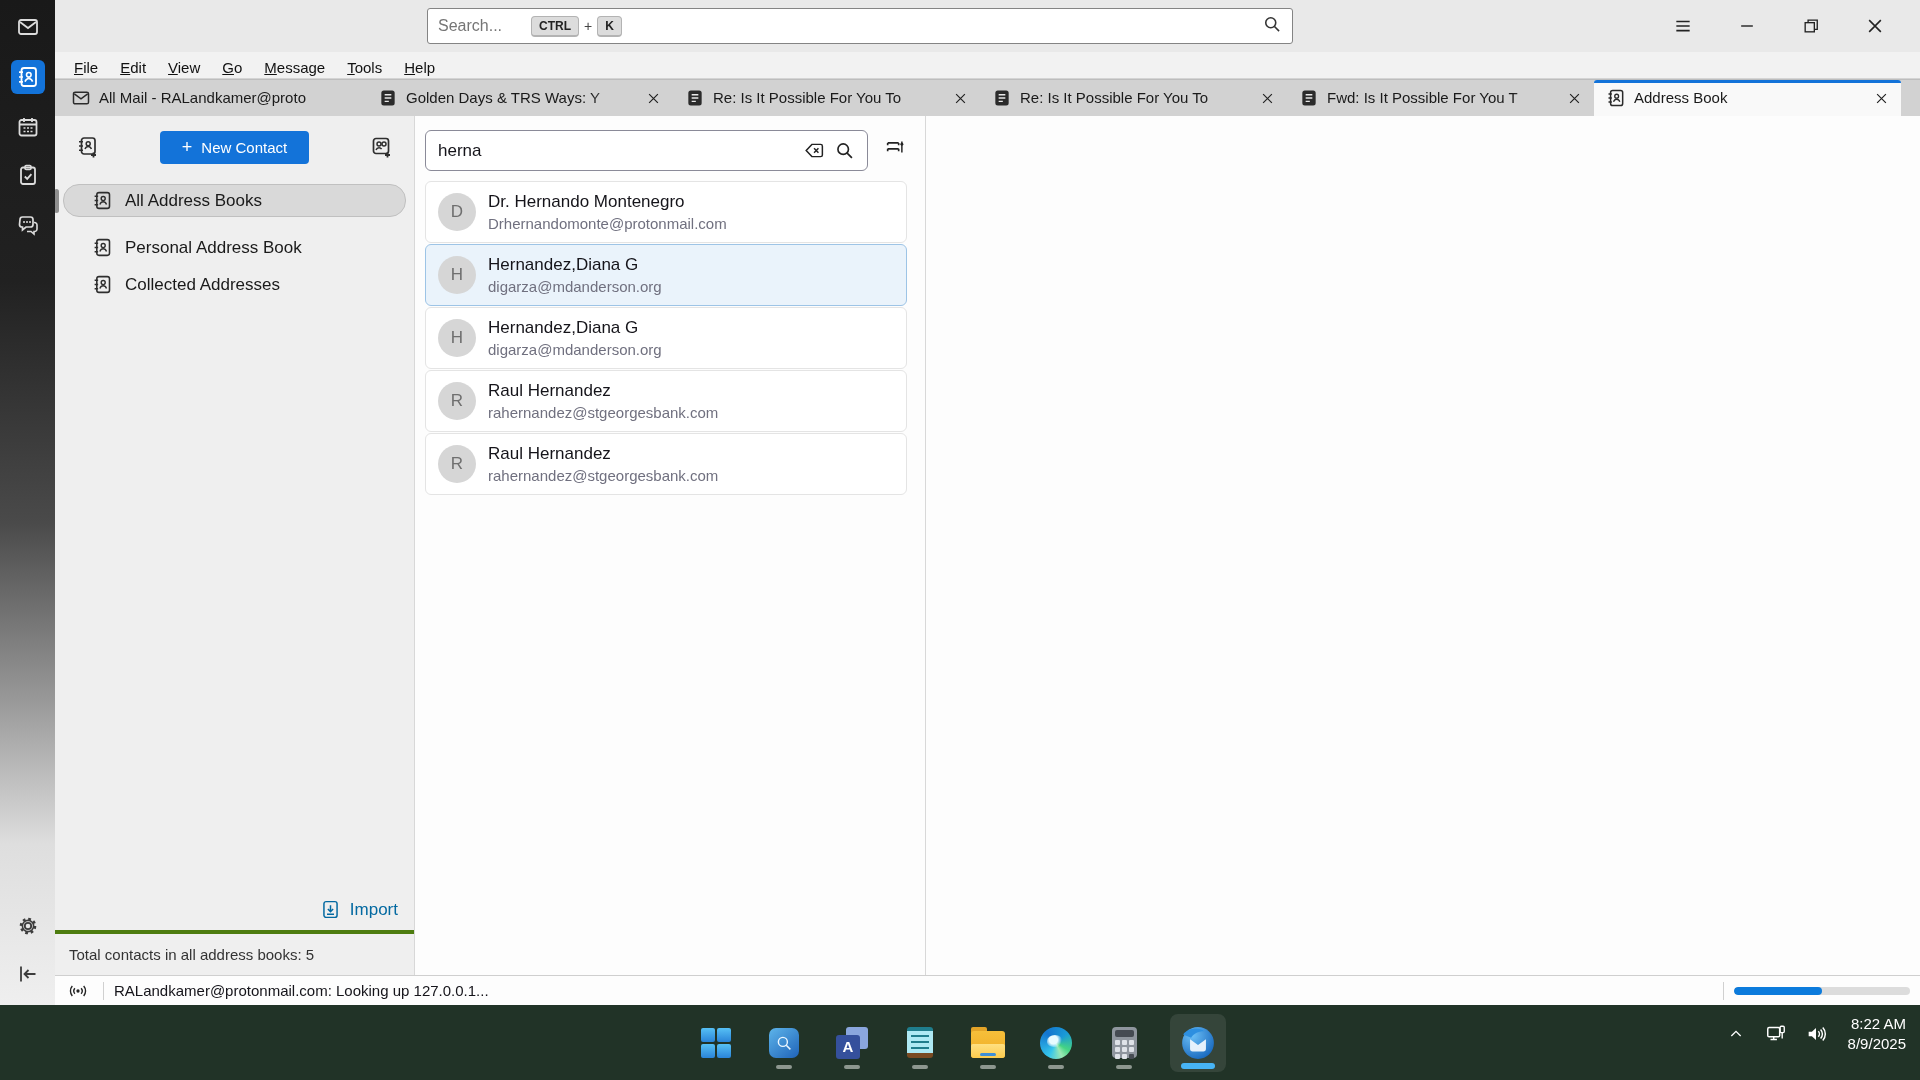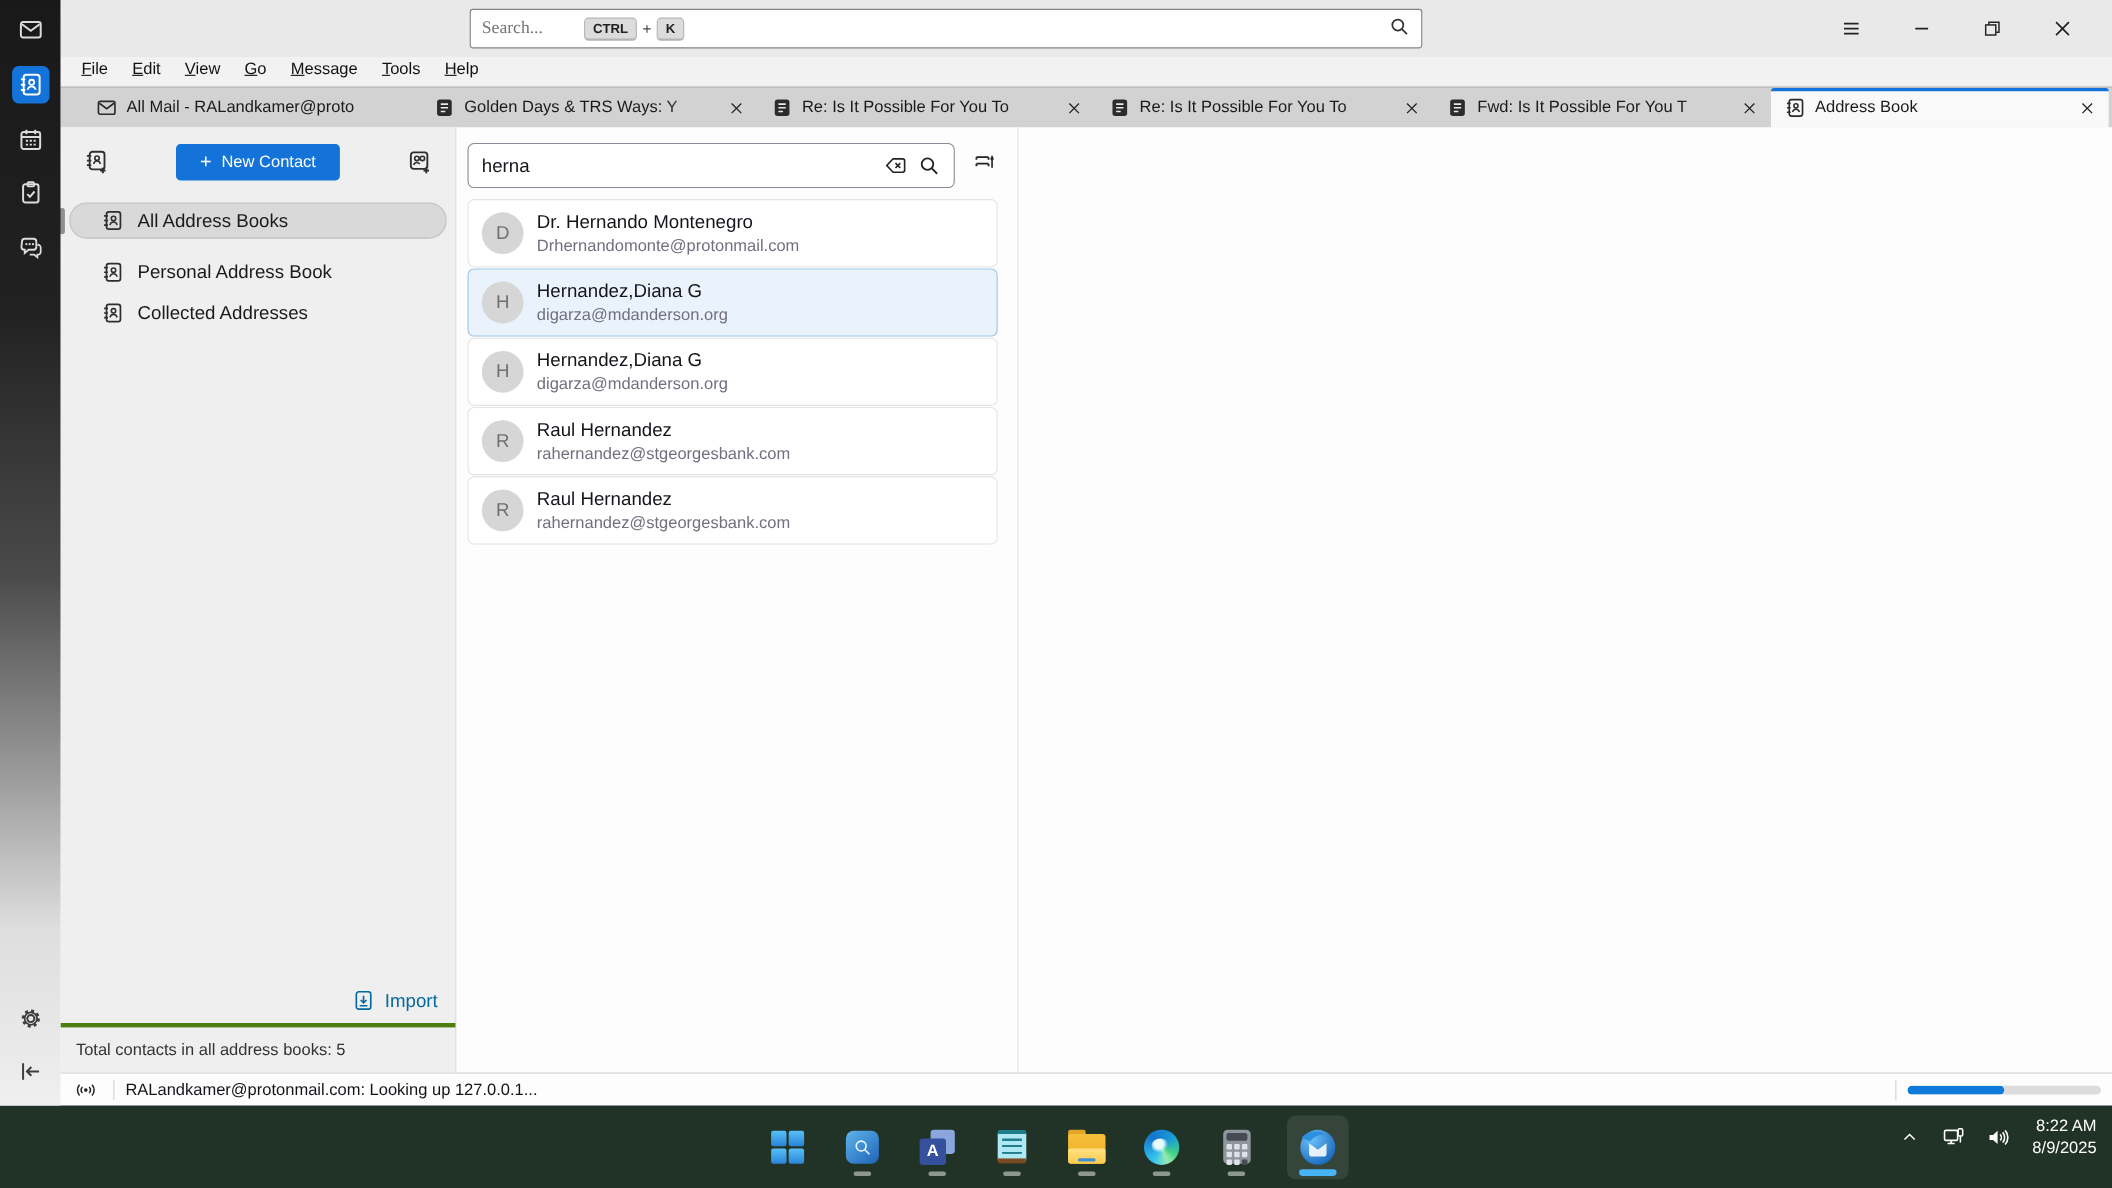--- a/index.html
+++ b/index.html
@@ -20,38 +20,38 @@
   .space-btn.dark { color:#3d3d3d; margin-bottom:14px; }
 
   
   .win { position:absolute; left:55px; top:0; width:1865px; height:1005px; display:flex; flex-direction:column; }
 
   
   .titlebar { position:relative; height:52px; background:#e9e9e9; flex:0 0 52px; }
   .tb-search { position:absolute; left:372px; top:8px; width:866px; height:36px; background:#fff;
     border:1px solid #848484; border-radius:3px; display:flex; align-items:center; padding:0 10px; }
   .tb-search input { flex:0 0 auto; width:90px; border:none; outline:none; font-size:16px; color:#555;
-    font-family:Liberation Serif, serif; background:transparent; }
+    font-family:Liberation Sans, sans-serif; background:transparent; }
   .key { background:#dcdcdc; border:1px solid #b3b3b3; border-bottom-width:2px; border-radius:4px;
     font-size:12px; font-weight:bold; color:#222; padding:2px 7px; margin:0 3px; }
   .tb-plus { color:#444; font-size:14px; margin:0 2px; }
   .tb-search .mag { margin-left:auto; color:#333; }
   .winctl { position:absolute; right:0; top:0; height:52px; display:flex; align-items:center; gap:30px; padding-right:28px; }
   .winctl .wbtn { width:34px; height:34px; display:flex; align-items:center; justify-content:center; color:#222; }
   .winctl svg { width:20px; height:20px; }
 
   
   .menubar { height:27px; flex:0 0 27px; background:#f2f2f2; border-bottom:1px solid #d4d4d4;
-    display:flex; align-items:flex-start; padding-left:8px; }
+    display:flex; align-items:flex-end; padding-left:8px; }
   .menu-item { display:inline-block; font-size:15px; padding:2px 11px; color:#111; }
   .menu-item::first-letter { text-decoration:underline; }
 
   
   .tabbar { height:37px; flex:0 0 37px; background:#d2d2d2; border-top:1px solid #bdbdbd;
-    display:flex; align-items:stretch; padding-left:20px; }
+    display:flex; align-items:stretch; padding-left:4px; }
   .tab { width:307px; display:flex; align-items:center; gap:8px; padding:0 8px 0 12px; font-size:15px;
     color:#1a1a1a; position:relative; }
   .tab .ticon { flex:0 0 auto; width:20px; height:20px; color:#2b2b2b; }
   .tab .ticon svg { width:20px; height:20px; }
   .tlabel { flex:1; overflow:hidden; white-space:nowrap; position:relative; height:20px; line-height:20px;}
   .tlabel::after { content:""; position:absolute; right:0; top:0; width:42px; height:100%;
     background:linear-gradient(90deg,rgba(210,210,210,0),#d2d2d2); }
   .tab.active { background:#f9f9f9; border-radius:4px 4px 0 0; }
   .tab.active::before { content:""; position:absolute; left:0; top:0; width:100%; height:3px;
     background:#1373d9; border-radius:3px 3px 0 0; }

